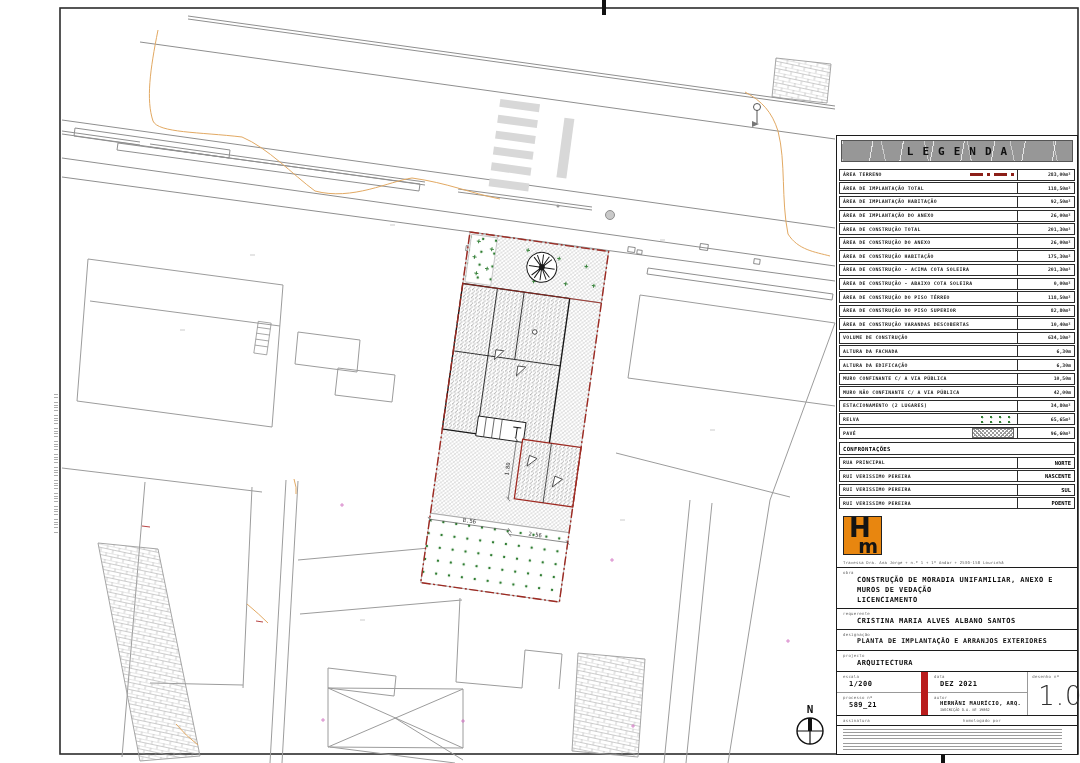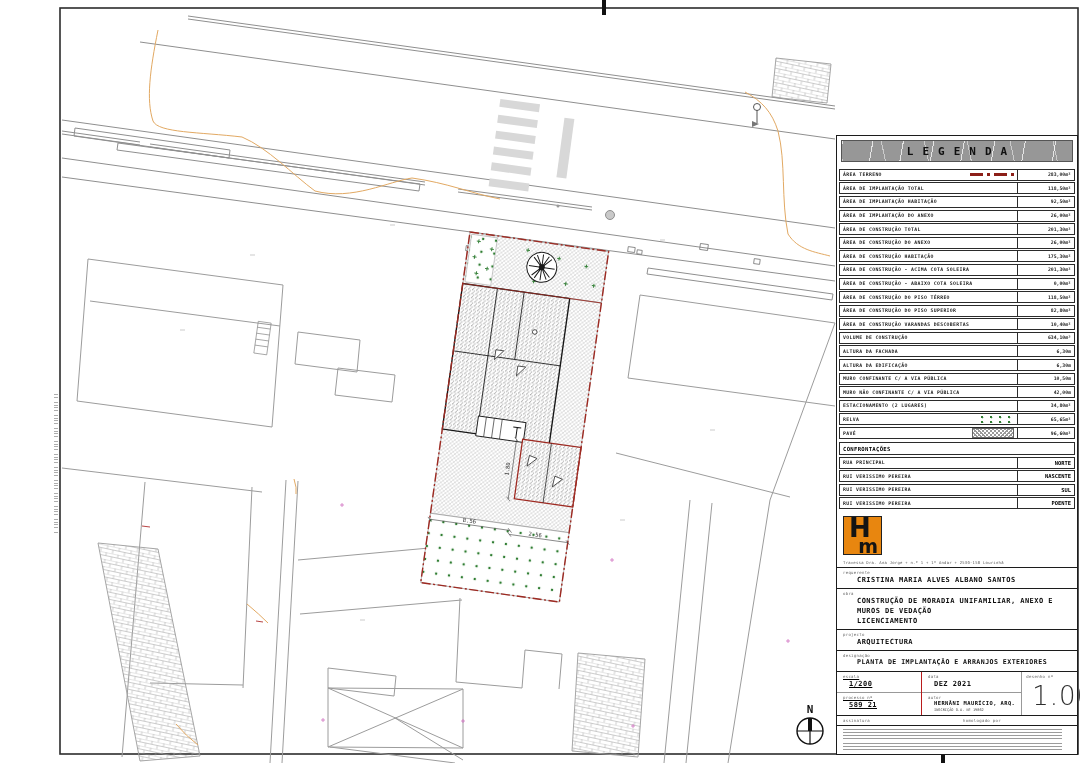--- a/index.html
+++ b/index.html
@@ -50,21 +50,21 @@
   .logo-namebox{border:2px solid #141414;display:inline-block;padding:1px 10px 2px 10px;
       font-family:"DejaVu Sans",sans-serif;font-size:16px;font-weight:800;letter-spacing:1.5px;
       color:#141414;transform:scaleY(1.05);transform-origin:left top;}
   .logo-tagline{margin-top:3px;font-size:5.4px;font-weight:bold;letter-spacing:.55px;color:#222;
       font-family:"DejaVu Sans",sans-serif;}
   .addr{padding:2px 6px 2px 6px;font-size:3.9px;color:#5a5a5a;letter-spacing:.25px;line-height:1.5;white-space:nowrap;overflow:hidden;}
 
   .fld-label{font-size:4px;color:#666;letter-spacing:.3px;}
   .fld-value{font-size:7px;font-weight:bold;color:#0c0c0c;letter-spacing:.45px;padding-left:14px;line-height:1.45;white-space:nowrap;}
   .numgrid{border-top:1.7px solid #1c1c1c;display:flex;}
-  .numcol{flex:0 0 84px;border-right:1px solid #b91c1c;text-decoration:underline;}
+  .numcol{flex:0 0 84px;border-right:7px solid #b91c1c;}
   .numcol2{flex:0 0 92px;border-right:1px solid #999;}
   .numcell{padding:2px 6px 3px 6px;border-bottom:1px solid #999;}
   .numcell:last-child{border-bottom:none;}
   .numcell .fld-value{padding-left:6px;}
   .autor-sub{font-size:3.6px;color:#444;padding-left:6px;}
   .desenho-col{flex:1;display:flex;flex-direction:column;align-items:flex-start;padding:2px 4px;}
   .big-num{font-family:"DejaVu Sans",sans-serif;font-size:26px;font-weight:300;color:#2e2e2e;
            letter-spacing:1px;margin:2px 0 0 6px;}
   .sigrow{border-top:1.7px solid #1c1c1c;display:flex;}
   .sigcell{flex:1;padding:2px 6px;}
@@ -418,40 +418,40 @@
       <span class="mg-h">H</span>
       <span class="mg-m">m</span>
     </div>
   </div>
   <div class="addr">
     <div>Travessa Dra. Ana Jorge + n.º 1 + 1º Andar + 2530-158 Lourinhã</div>
 
   </div>
 
   <div class="tb-sec">
-    <div class="fld-label">requerente</div>
-    <div class="fld-value">CRISTINA MARIA ALVES ALBANO SANTOS</div>
-  </div>
-
-  <div class="tb-sec">
     <div class="fld-label">obra</div>
     <div class="fld-value">CONSTRUÇÃO DE MORADIA UNIFAMILIAR, ANEXO E</div>
     <div class="fld-value">MUROS DE VEDAÇÃO</div>
     <div class="fld-value">LICENCIAMENTO</div>
   </div>
 
+  <div class="tb-sec">
+    <div class="fld-label">requerente</div>
+    <div class="fld-value">CRISTINA MARIA ALVES ALBANO SANTOS</div>
+  </div>
+
+
+  <div class="tb-sec">
+    <div class="fld-label">designação</div>
+    <div class="fld-value" style="font-size:6.6px;">PLANTA DE IMPLANTAÇÃO E ARRANJOS EXTERIORES</div>
+  </div>
 
   <div class="tb-sec">
     <div class="fld-label">projecto</div>
     <div class="fld-value">ARQUITECTURA</div>
-  </div>
-
-  <div class="tb-sec">
-    <div class="fld-label">designação</div>
-    <div class="fld-value" style="font-size:6.6px;">PLANTA DE IMPLANTAÇÃO E ARRANJOS EXTERIORES</div>
   </div>
 
   <div class="numgrid">
     <div class="numcol">
       <div class="numcell">
         <div class="fld-label">escala</div>
         <div class="fld-value">1/200</div>
       </div>
       <div class="numcell">
         <div class="fld-label">processo nº</div>

